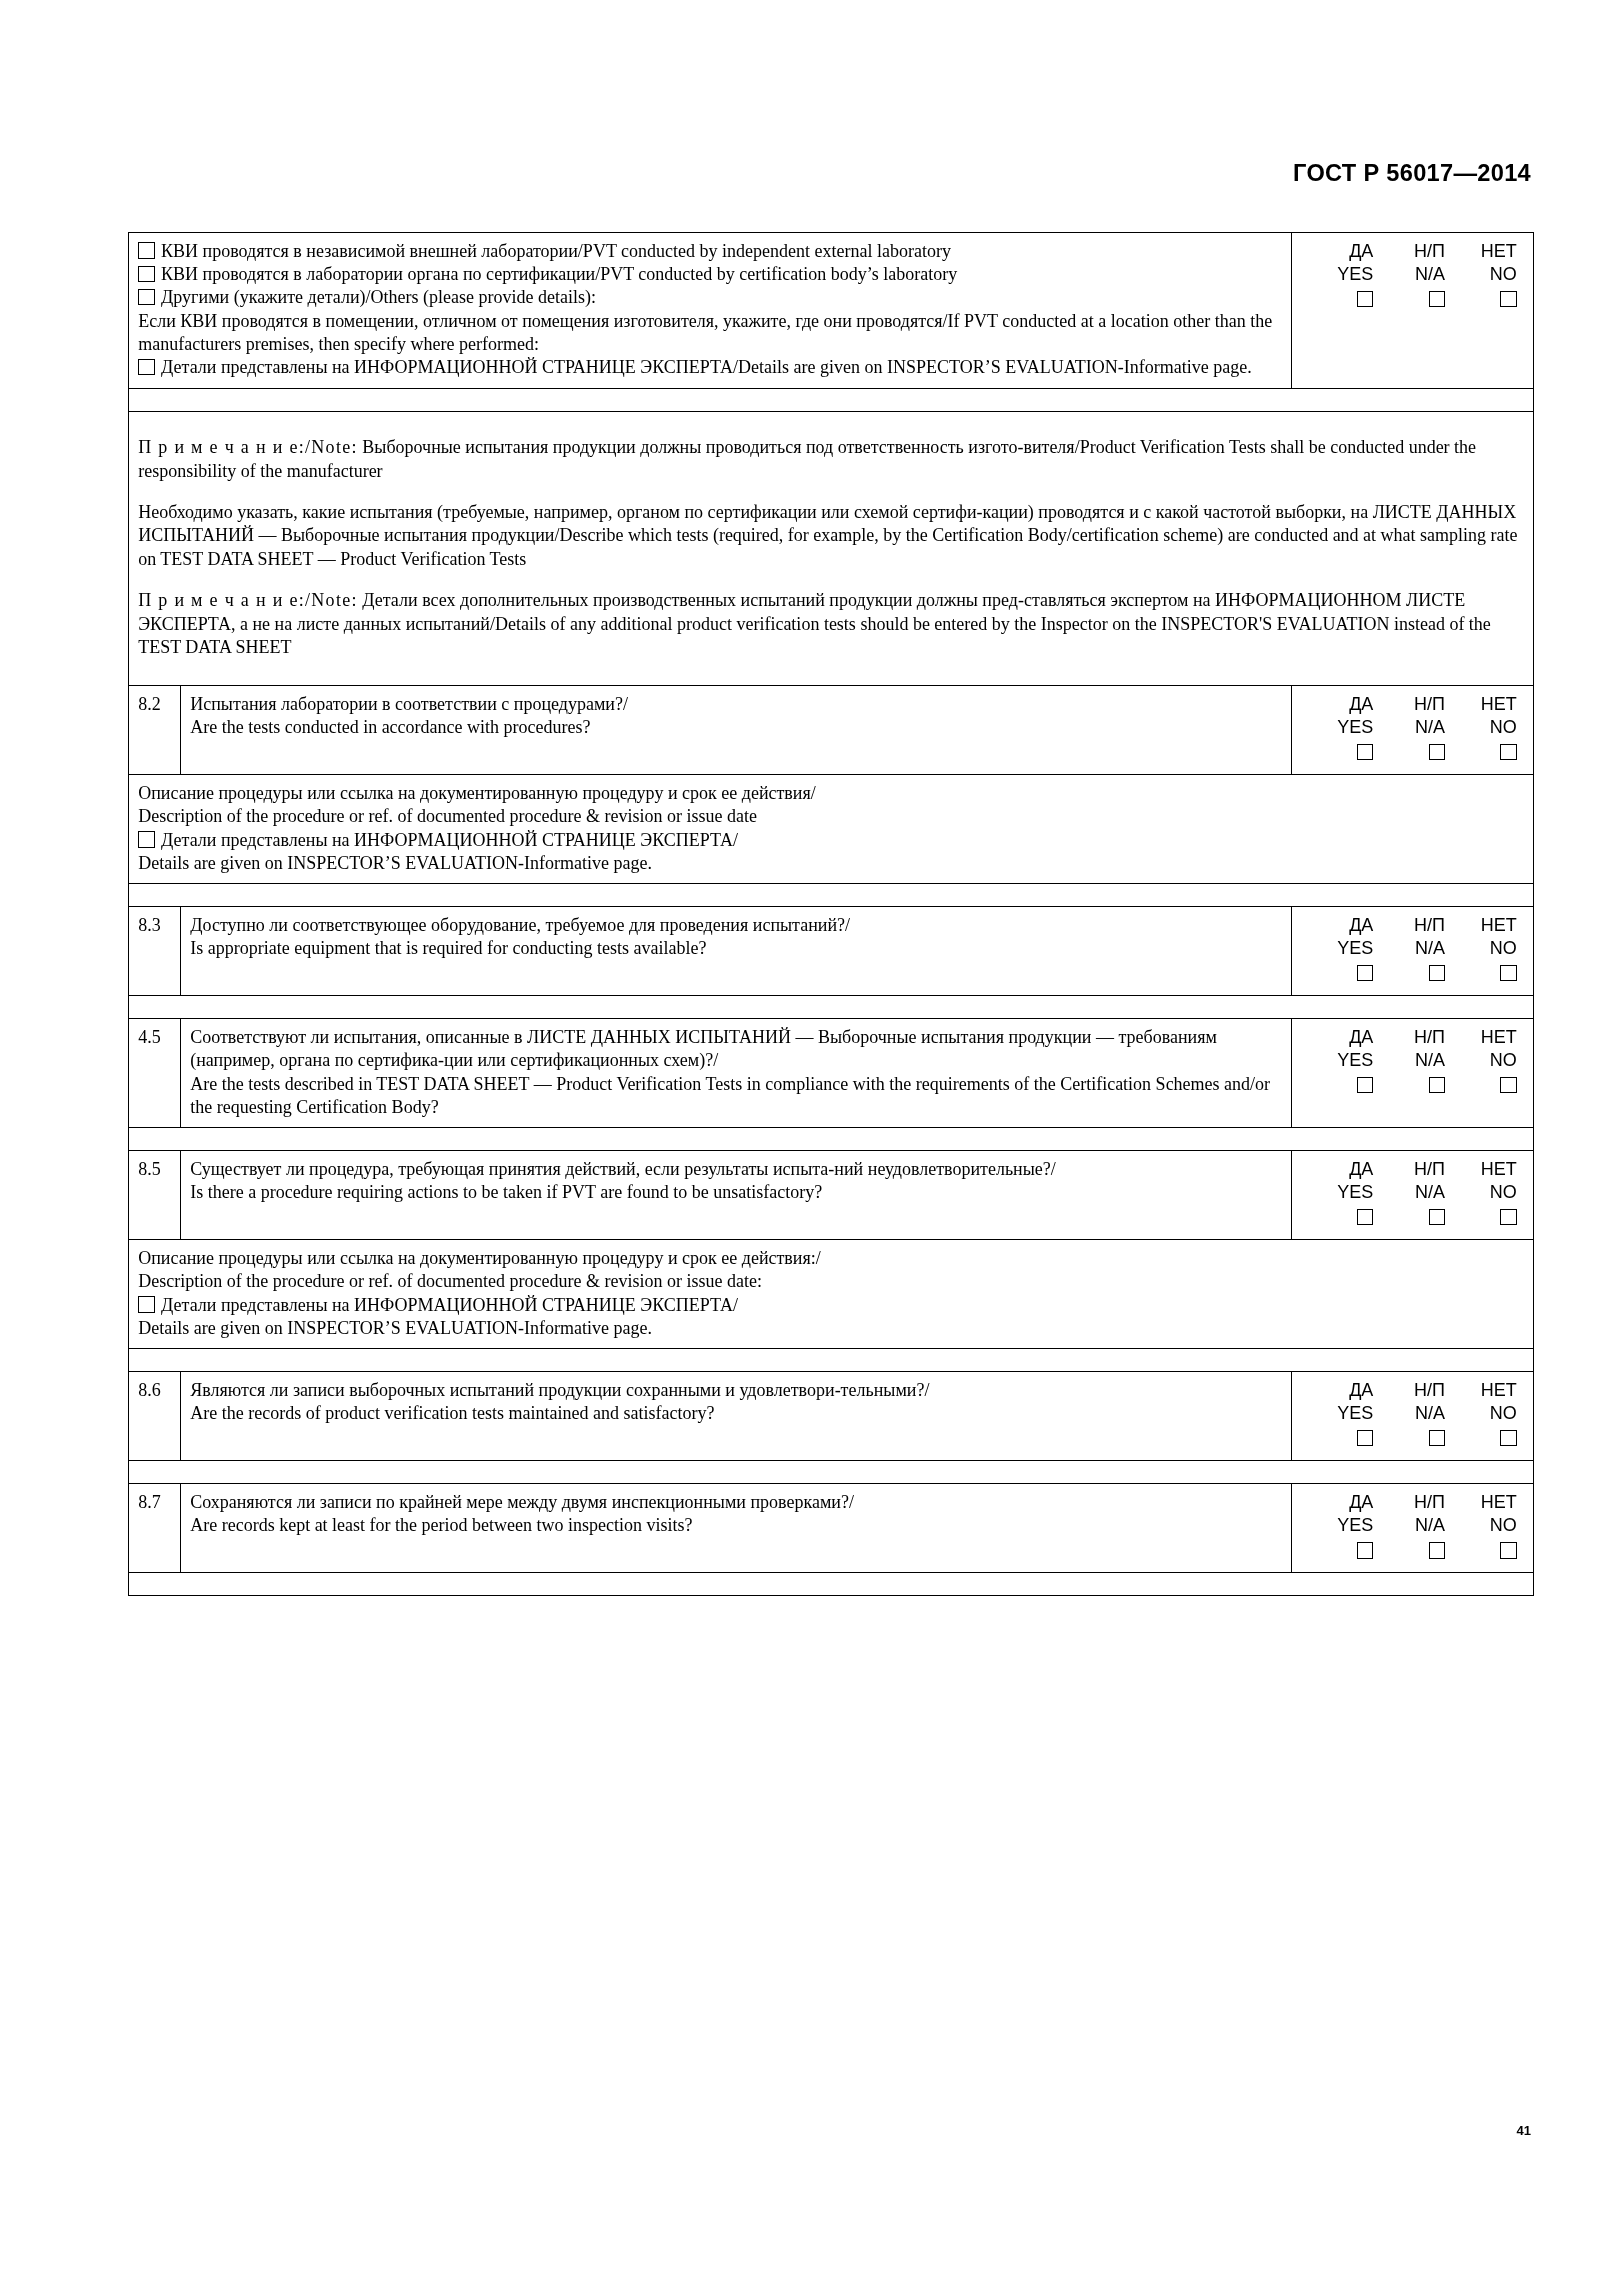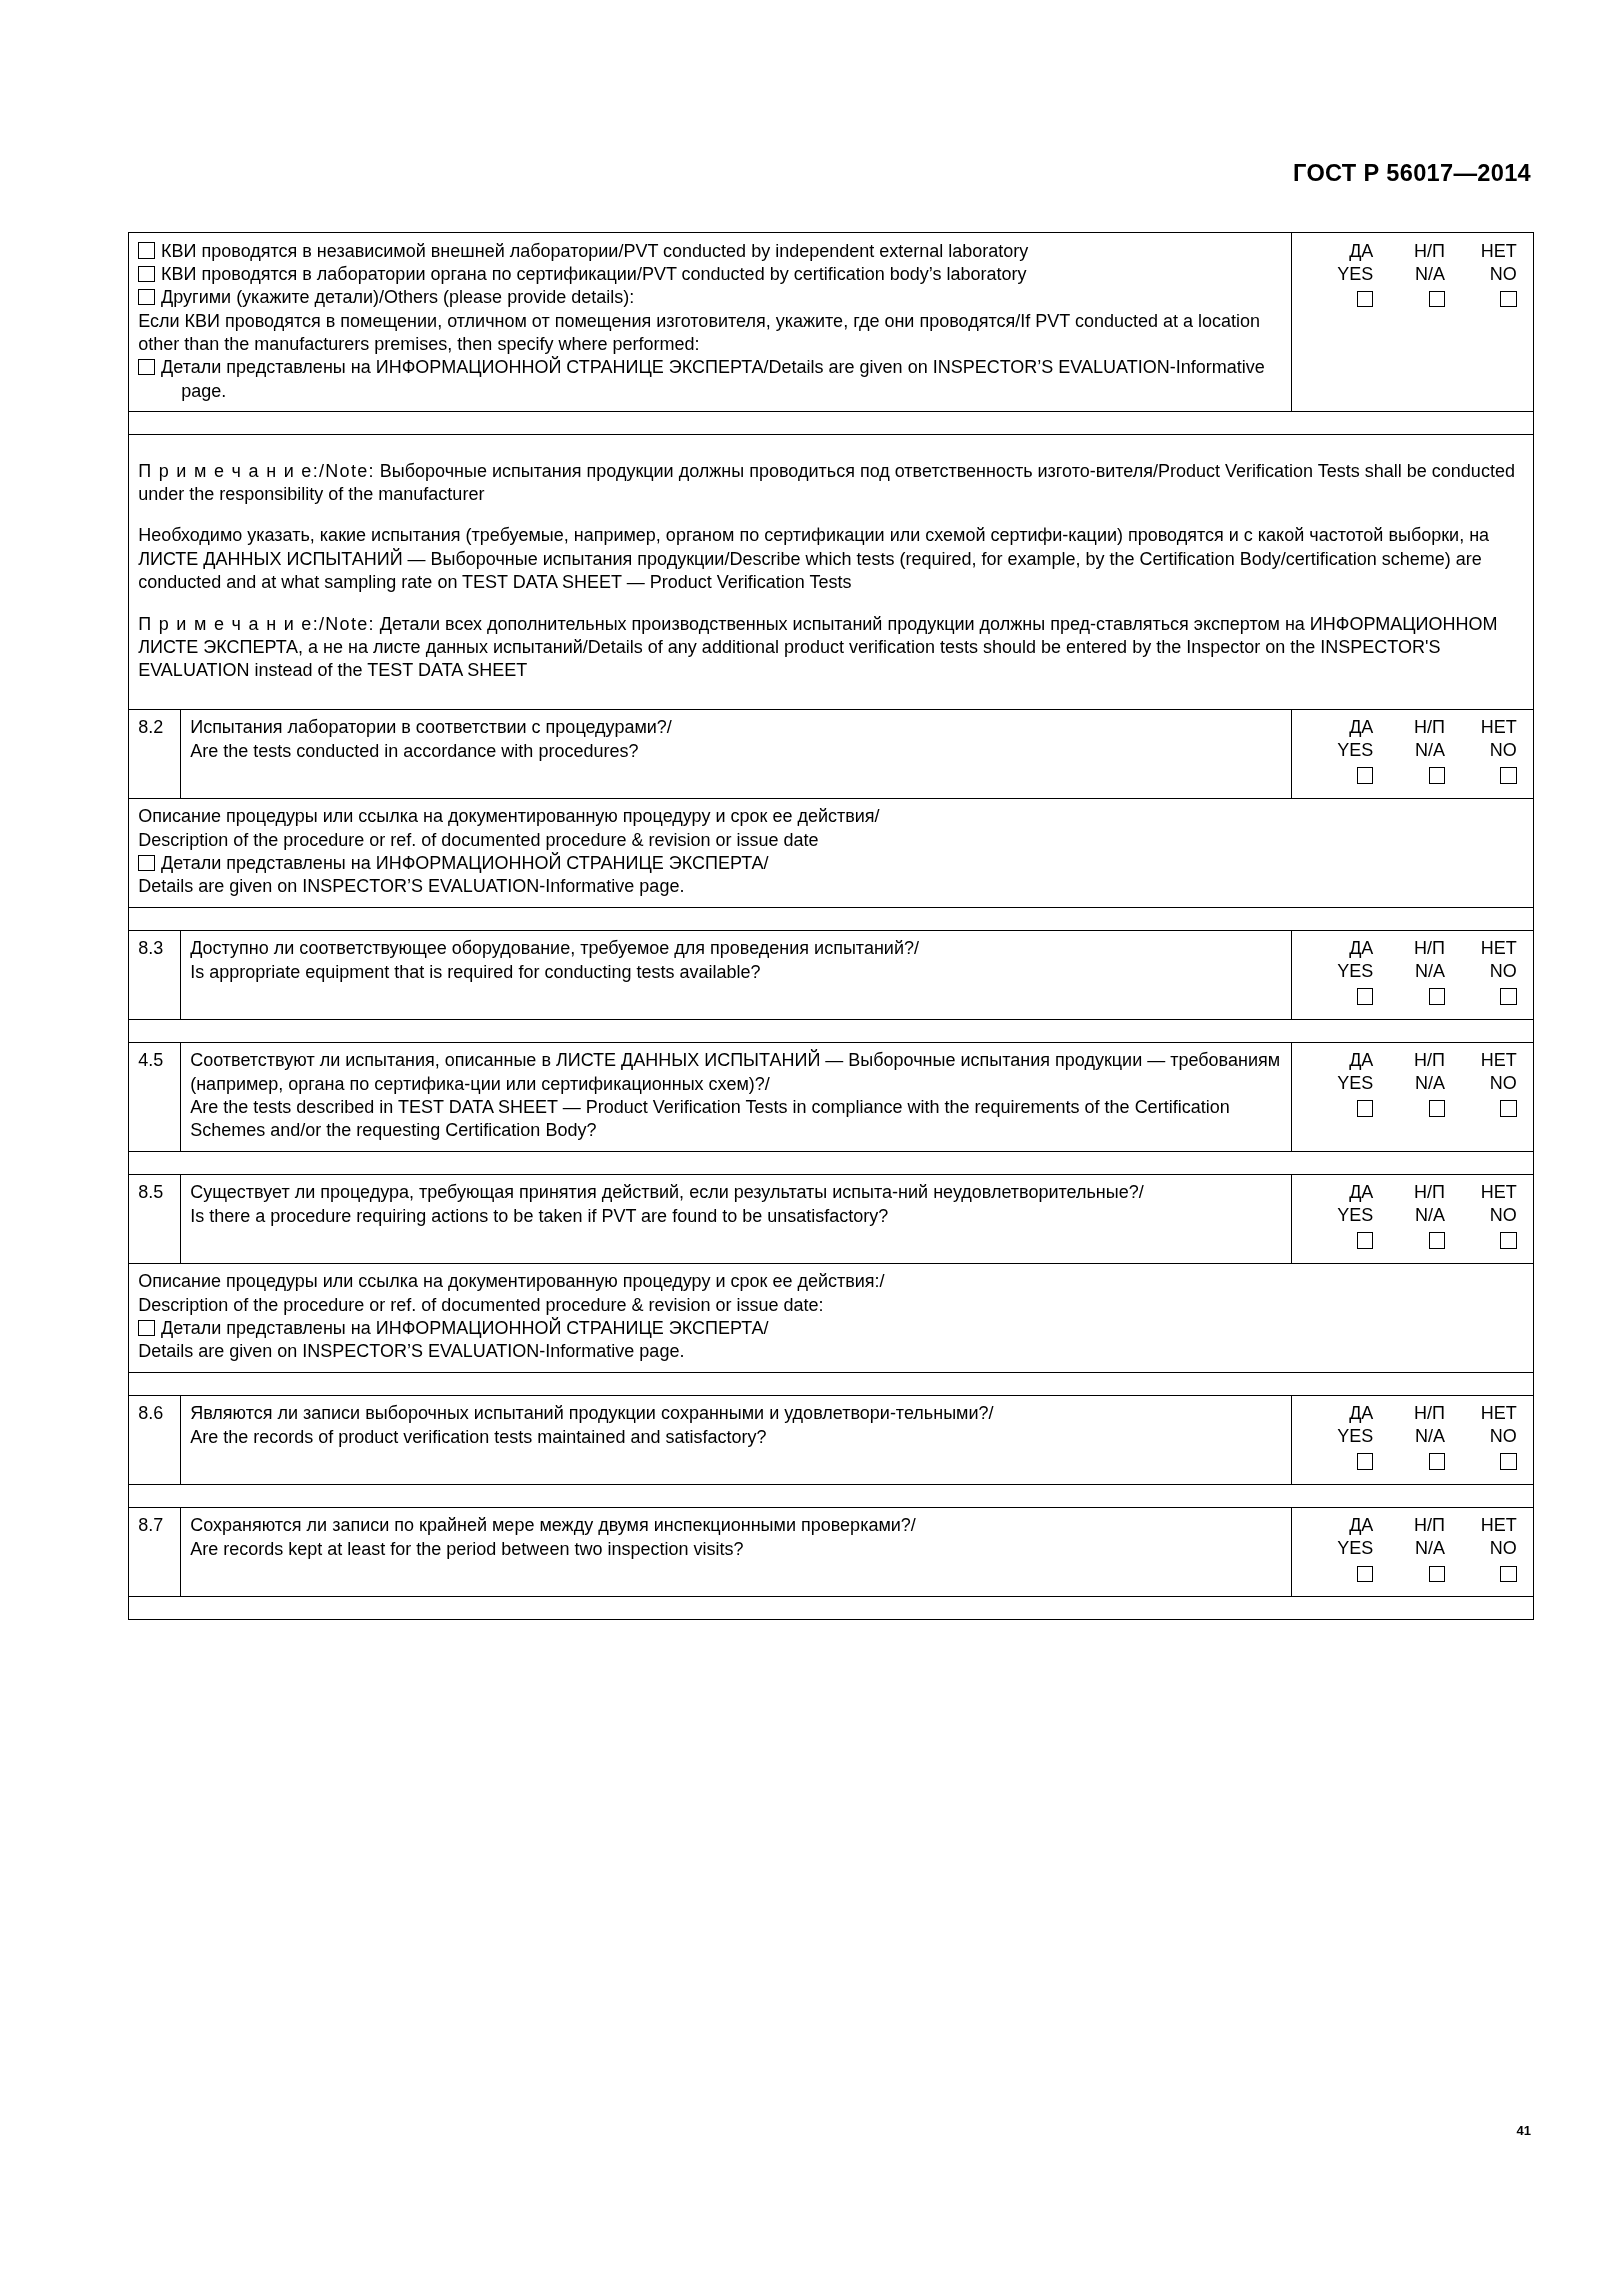--- a/index.html
+++ b/index.html
@@ -38,20 +38,21 @@
     border-collapse: collapse;
     table-layout: fixed;
   }
   .doc-table td {
     border: 1.3px solid #000;
     padding: 0;
     vertical-align: top;
   }
   .cell-pad {
     padding: 6.5px 9.2px 7.9px 9.2px;
+    font-family: Liberation Serif, serif;
   }
   .num-col {
     width: 52px;
     text-align: left;
   }
   .txt {
     font-size: 18px;
     line-height: 1.30;
   }
   .txt p {

